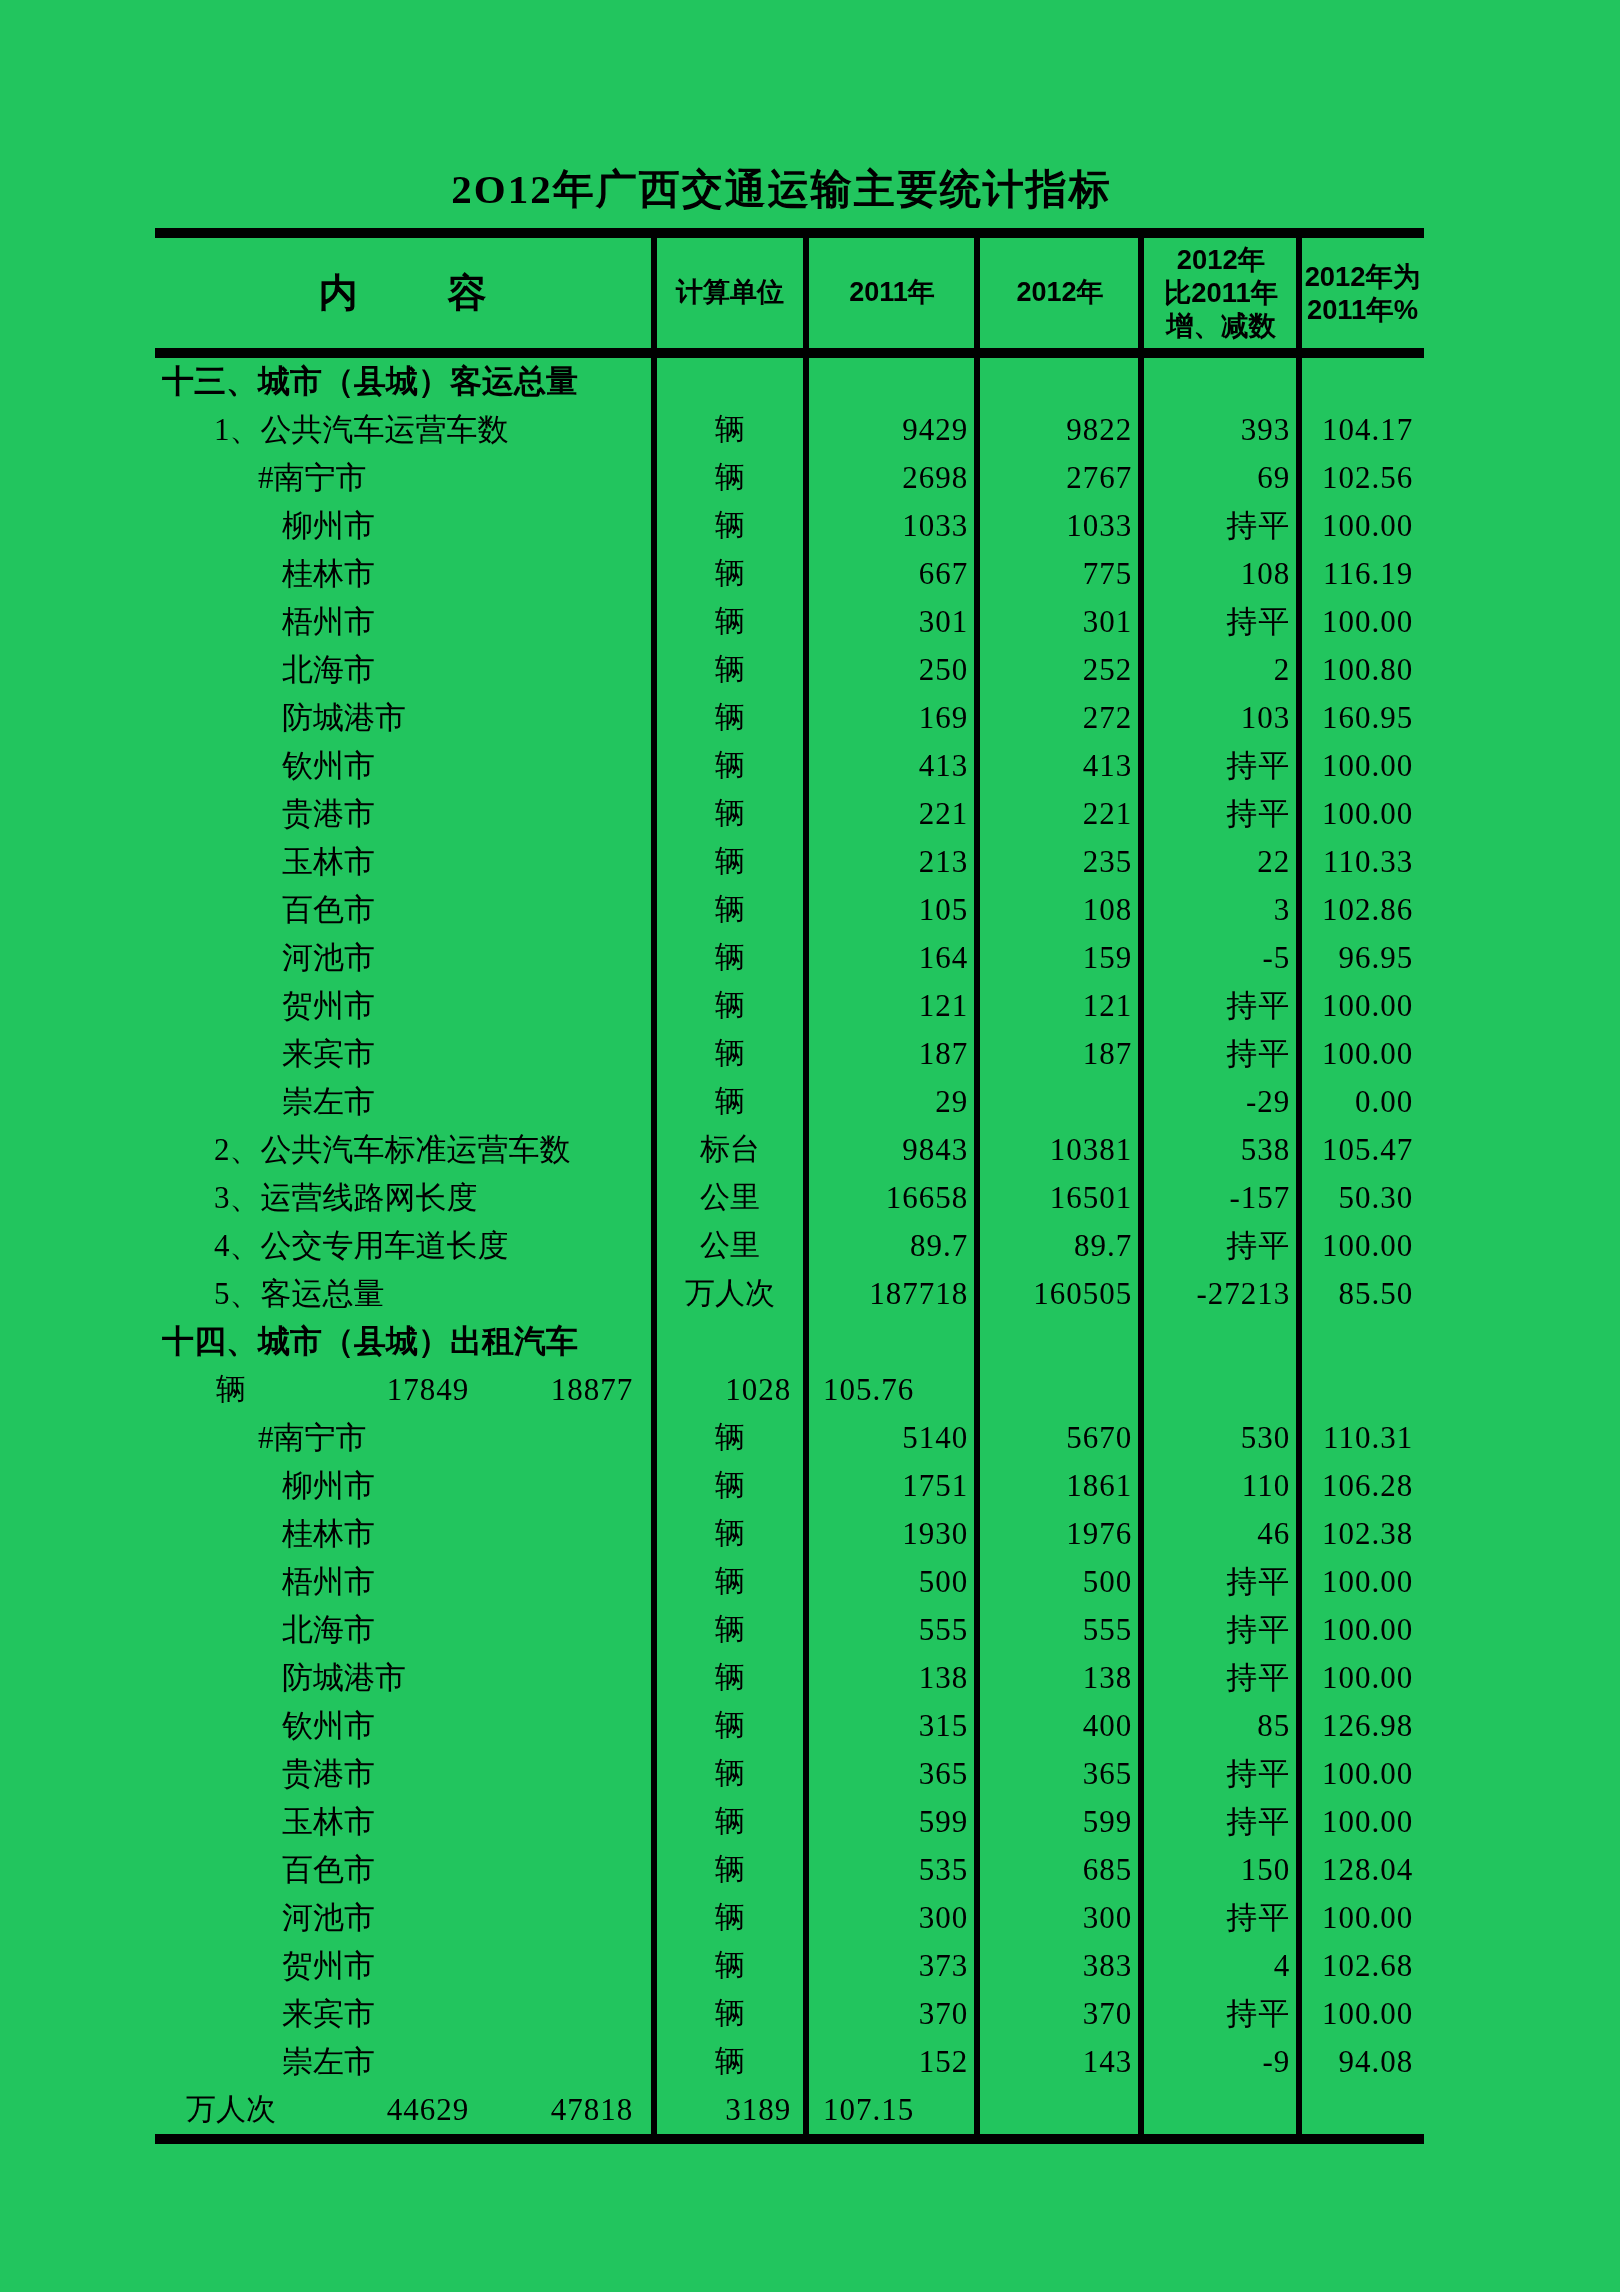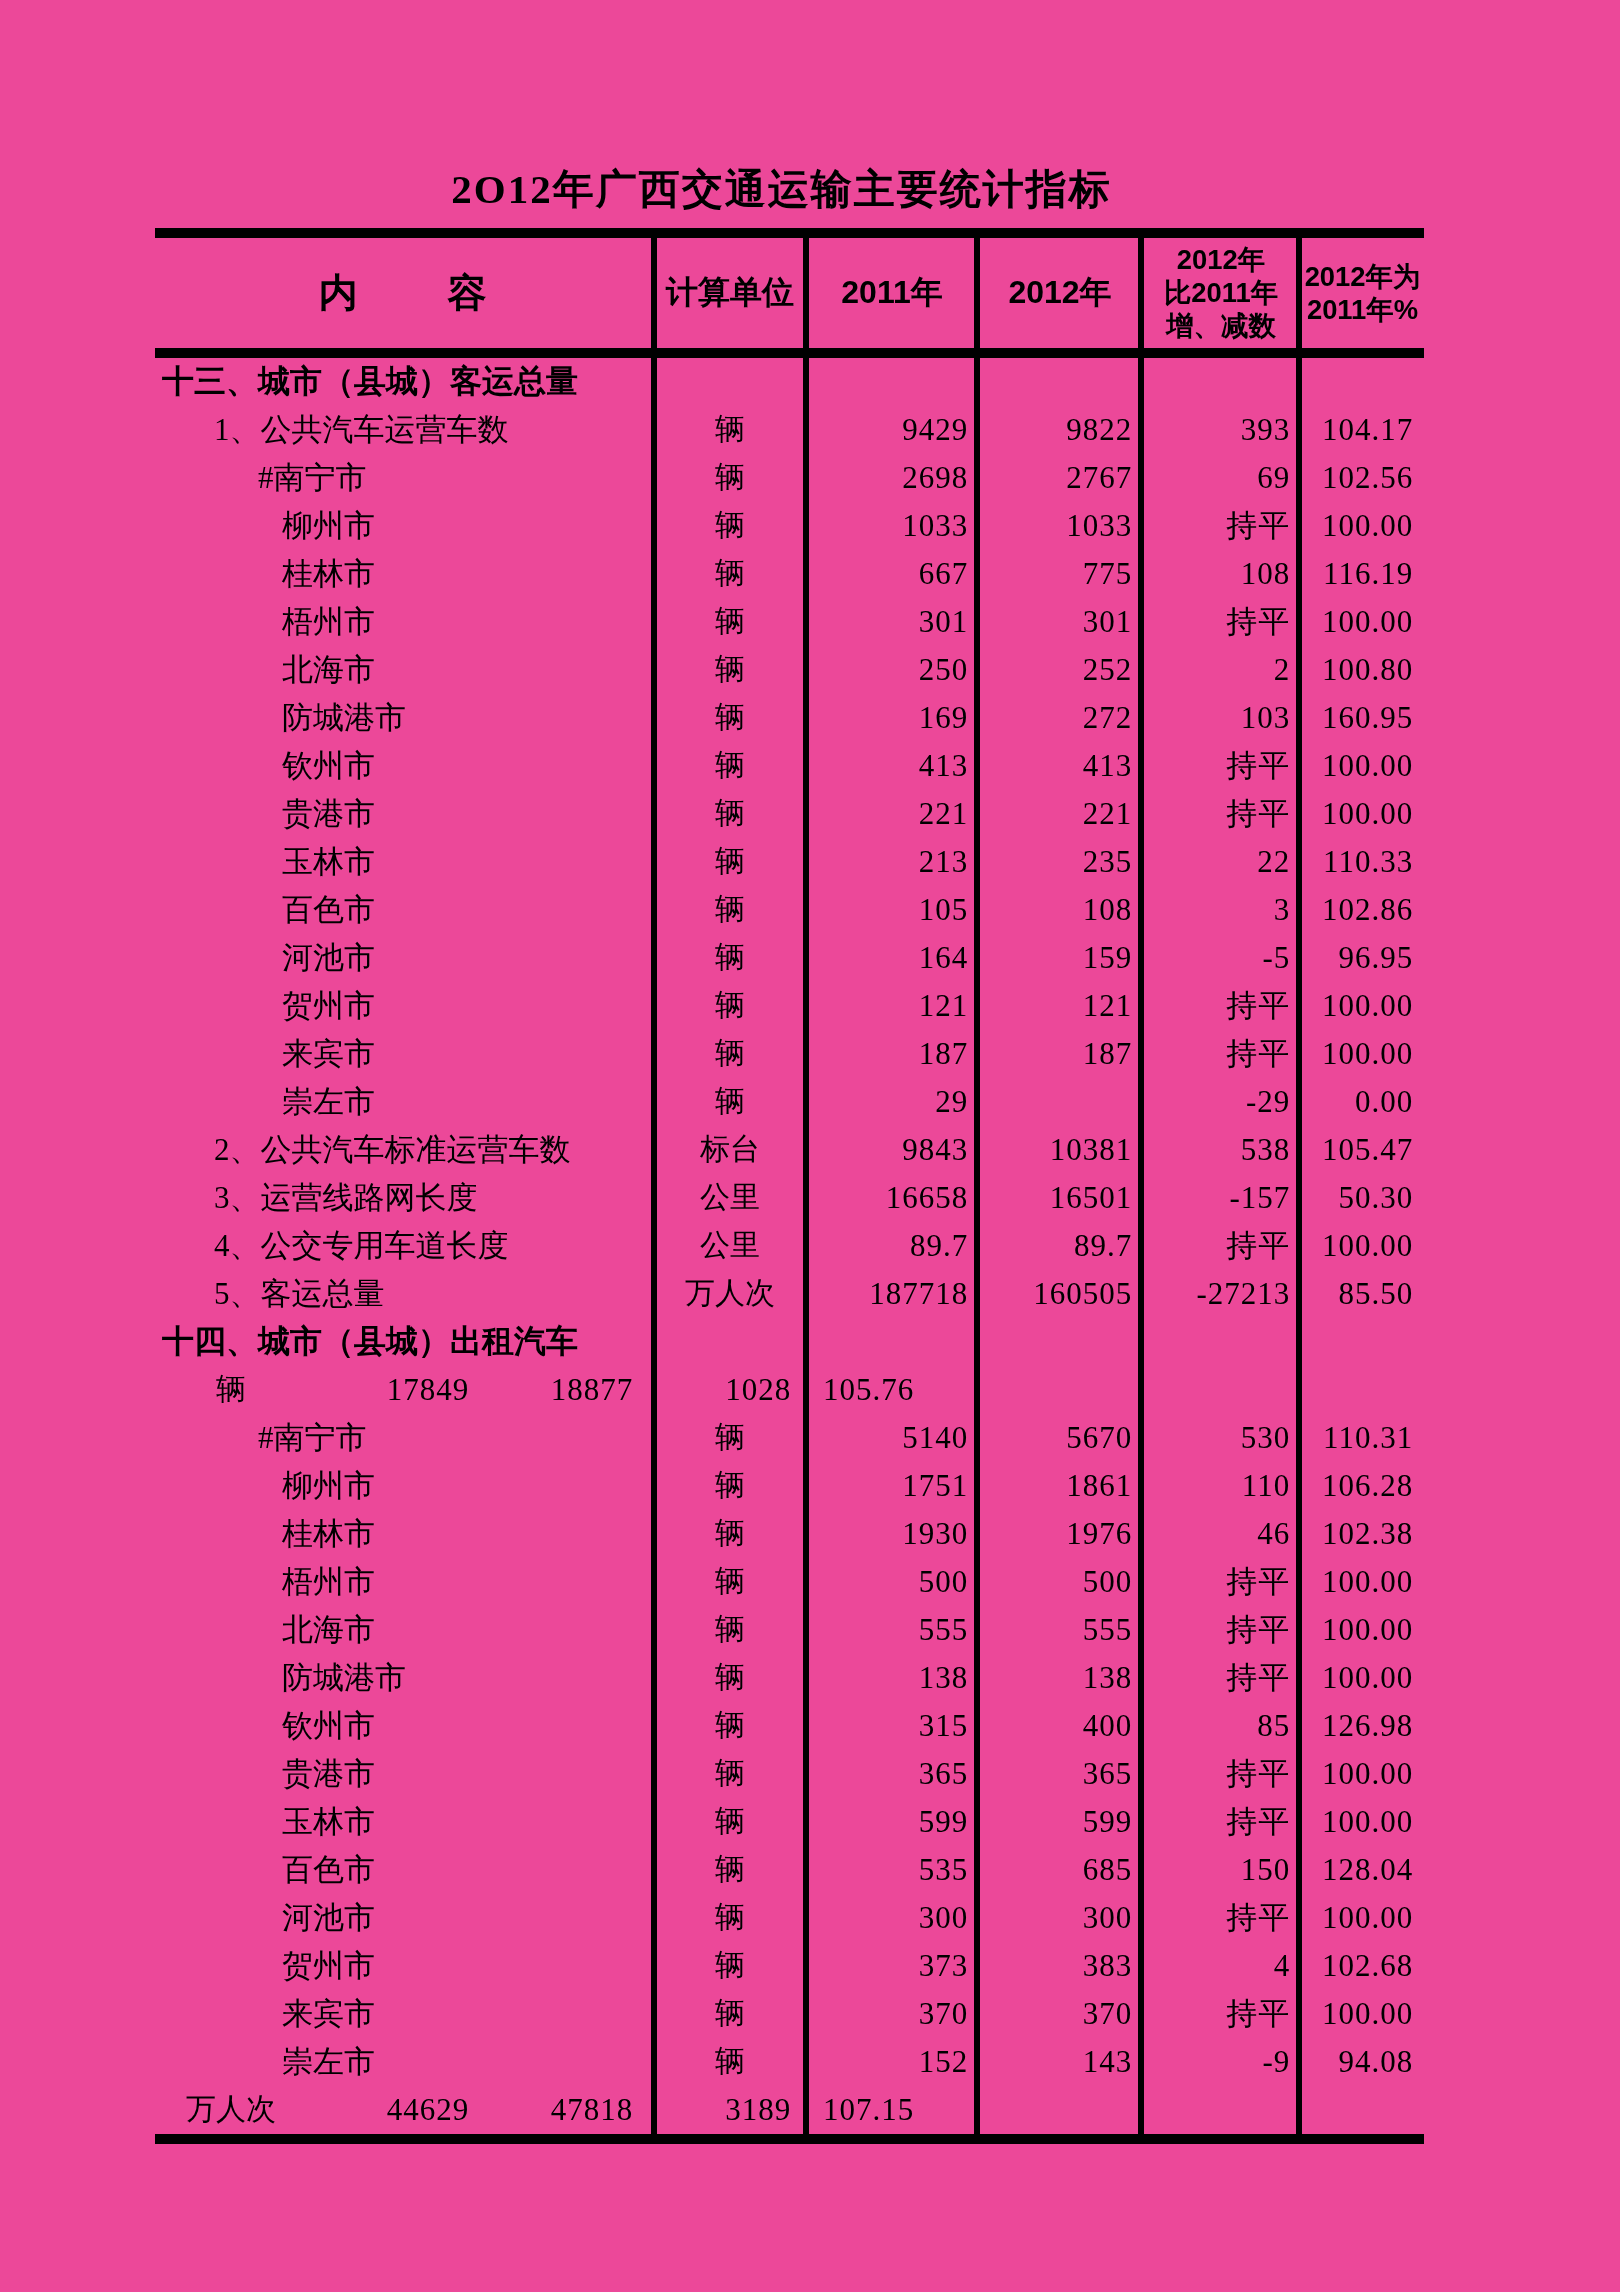--- a/index.html
+++ b/index.html
@@ -1,31 +1,31 @@
 <!DOCTYPE html>
 <html><head>
 <meta charset="utf-8">
 <style>
   html,body{margin:0;padding:0;background:#ffffff;}
   body{width:1620px;height:2293px;position:relative;color:#000;
        font-family:"Liberation Serif","DejaVu Serif",serif;}
-  .page{position:absolute;inset:0;background:#ec4899;}
+  .page{position:absolute;inset:0;background:#22c55e;}
   .doc-title{position:absolute;left:147px;top:162px;width:1269px;text-align:center;
        font-size:41px;font-weight:bold;letter-spacing:2px;
        font-family:"Liberation Serif","DejaVu Serif",serif;}
   .stat-table{position:absolute;left:147px;top:228px;width:1269px;margin-left:8px;}
   .hborder{width:1269px;height:9.8px;background:#000;}
   .thead{position:relative;height:110px;display:flex;align-items:center;
        border-bottom:10.8px solid #000;
        font-family:"Liberation Sans","DejaVu Sans",sans-serif;font-weight:bold;}
   .vline{position:absolute;top:0;bottom:0;width:5.9px;background:#000;}
   .vl1{left:496px}.vl2{left:648px}.vl3{left:819px}.vl4{left:983px}.vl5{left:1141px}
   .c0{width:499px}.c1{width:152px}.c2{width:172px}.c3{width:164px}.c4{width:158px}.c5{width:125px}
   .thead div, .row div{box-sizing:border-box;flex:0 0 auto;}
-  .th{text-align:center;font-size:32px;line-height:33px;}
+  .th{text-align:center;font-size:27px;line-height:33px;}
   .th-content{font-size:39px;letter-spacing:3.9px;}
   .th-multi{white-space:pre-line;font-size:27.4px;}
   .tbody{position:relative;}
   .row{display:flex;height:48px;align-items:center;font-size:31px;}
   .lbl{text-align:left;overflow:hidden;white-space:nowrap;}
   .row.t-s .lbl{padding-left:6.9px;font-family:"Liberation Sans","DejaVu Sans",sans-serif;
        font-weight:bold;font-size:32px;}
   .row.t-i .lbl{padding-left:59px;}
   .row.t-h .lbl{padding-left:103px;font-family:Liberation Serif, serif;}
   .row.t-c .lbl{padding-left:127px;}

